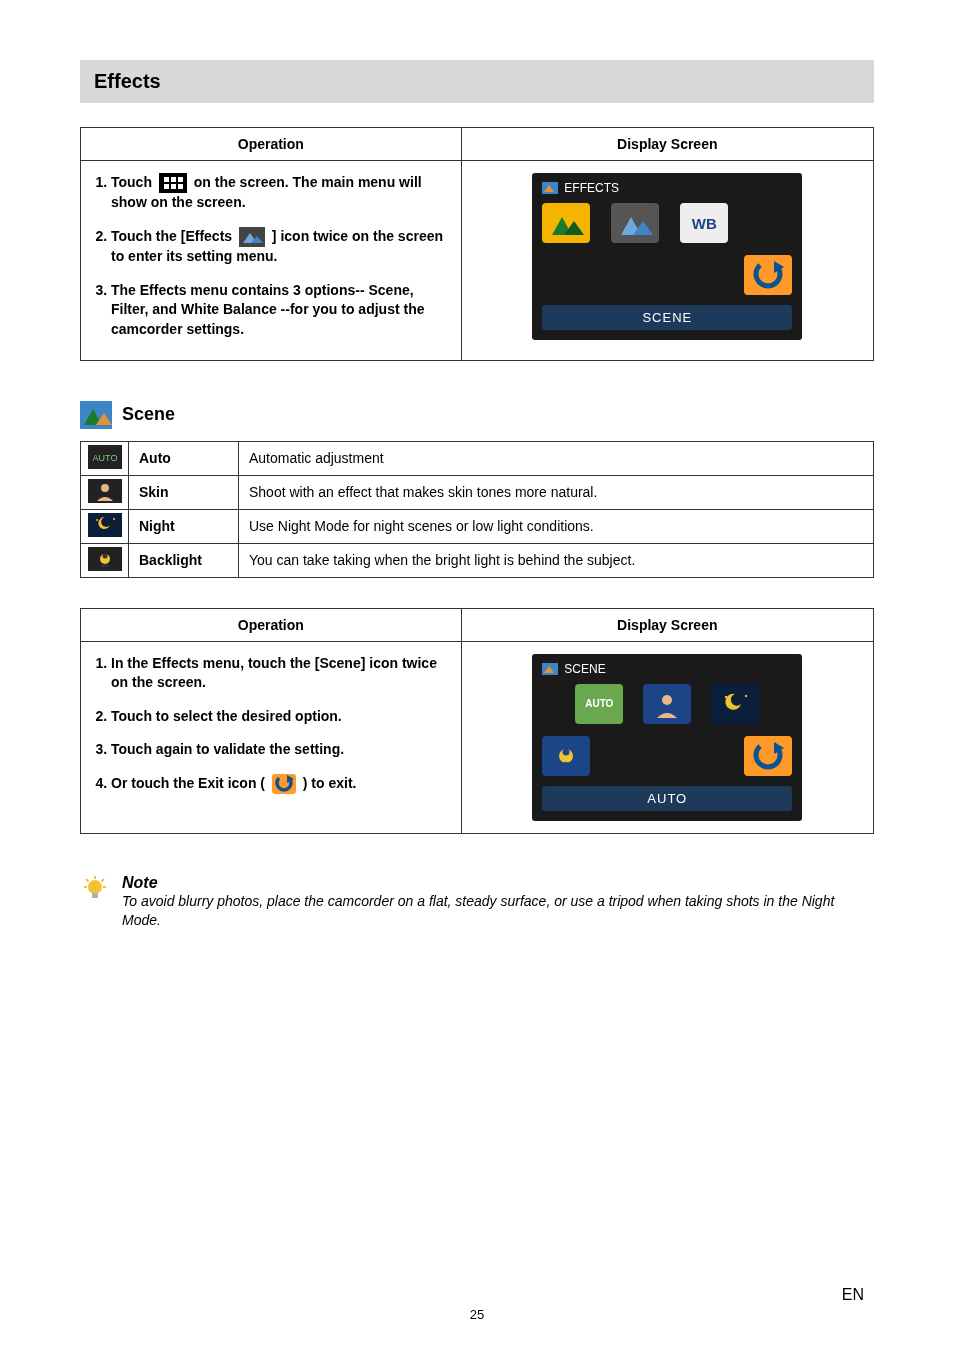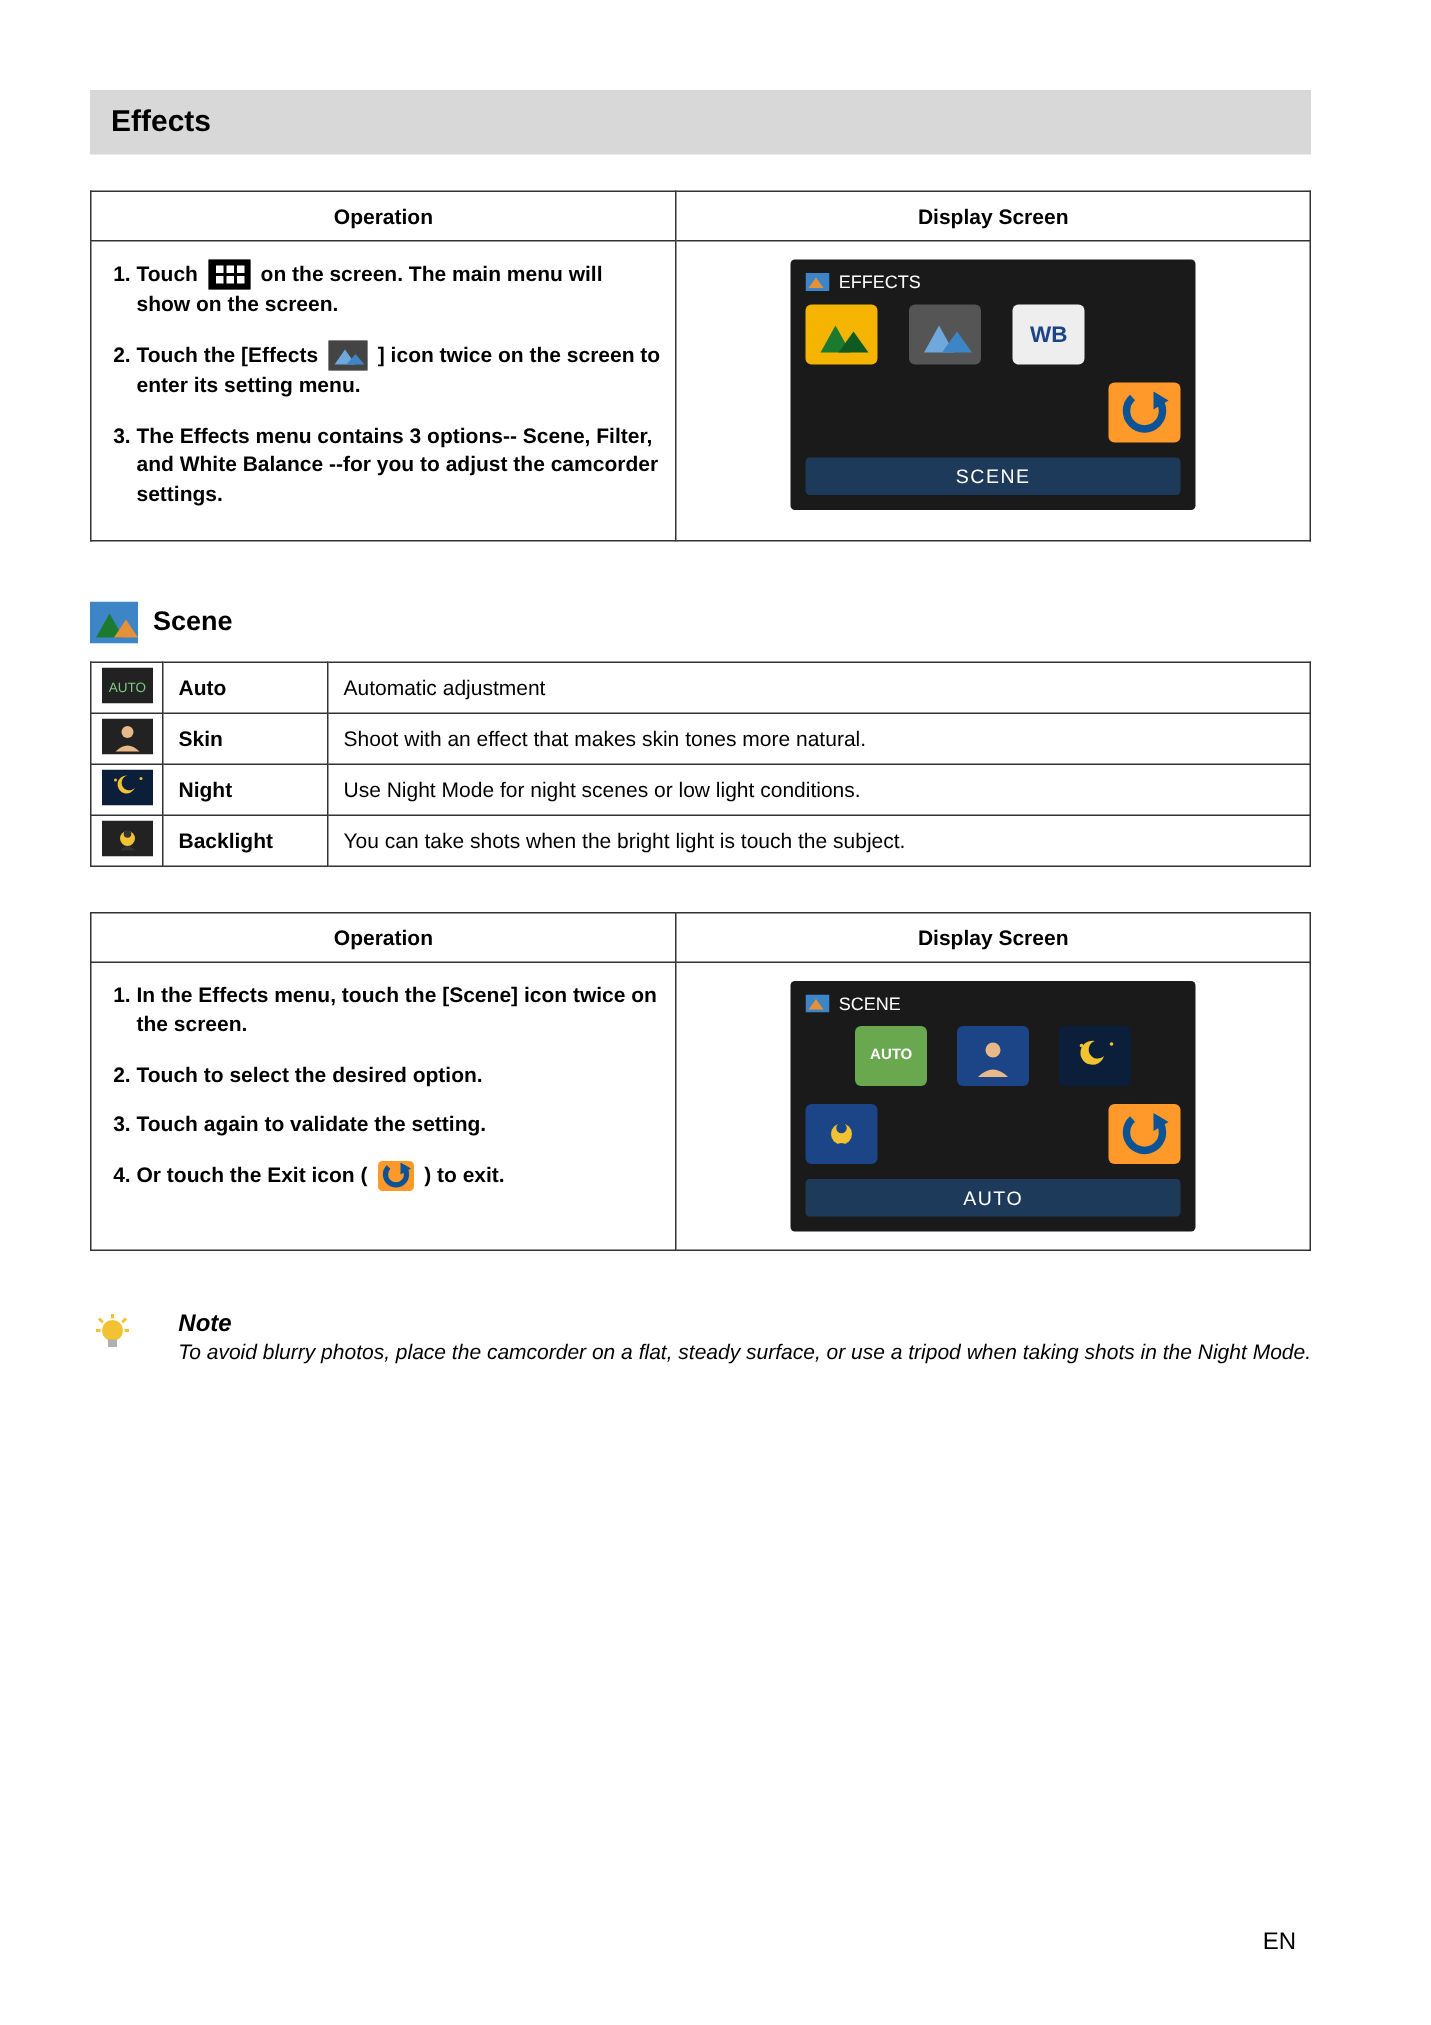--- a/index.html
+++ b/index.html
@@ -5,21 +5,21 @@
   * { box-sizing: border-box; margin: 0; padding: 0; }
   body {
     font-family: Arial, Helvetica, sans-serif;
     background: #fff;
     width: 954px;
     margin: 0 auto;
     color: #000;
     font-size: 14px;
   }
   .page {
-    padding: 60px 80px 40px 60px;
+    padding: 60px 80px 40px 80px;
     min-height: 1350px;
     position: relative;
   }
   .heading-bar {
     background: #d8d8d8;
     padding: 10px 14px;
     font-size: 20px;
     font-weight: bold;
     margin-bottom: 24px;
   }
@@ -332,21 +332,21 @@
         <span class="mini-icon">
           <svg viewBox="0 0 34 24" width="34" height="24">
                 <rect width="34" height="24" fill="#222"></rect>
                 <circle cx="17" cy="12" r="5" fill="#f1c232"></circle>
                 <circle cx="17" cy="9" r="2.5" fill="#333"></circle>
                 <path d="M12 20 Q17 14 22 20" fill="#333"></path>
               </svg>
         </span>
       </td>
       <td class="labelcell">Backlight</td>
-      <td>You can take shots when the bright light is touch the subject.</td>
+      <td>You can take taking when the bright light is behind the subject.</td>
     </tr>
   </tbody>
     </table>
 
   <table class="outer">
     <tbody>
         <tr>
       <th class="op-col">Operation</th>
       <th class="disp-col">Display Screen</th>
     </tr>
@@ -429,13 +429,14 @@
         <line x1="24" y1="5" x2="21.5" y2="7.5" stroke="#f1c232" stroke-width="2"></line>
       </svg>
     </span>
     <div class="note-body">
       <div class="note-title">Note</div>
       <div class="note-text">To avoid blurry photos, place the camcorder on a flat, steady surface, or use a tripod when taking shots in the Night Mode.</div>
     </div>
   </div>
 
   <div class="lang">EN</div>
+  <div class="page-num">25</div>
 </div>
 
 </body></html>

